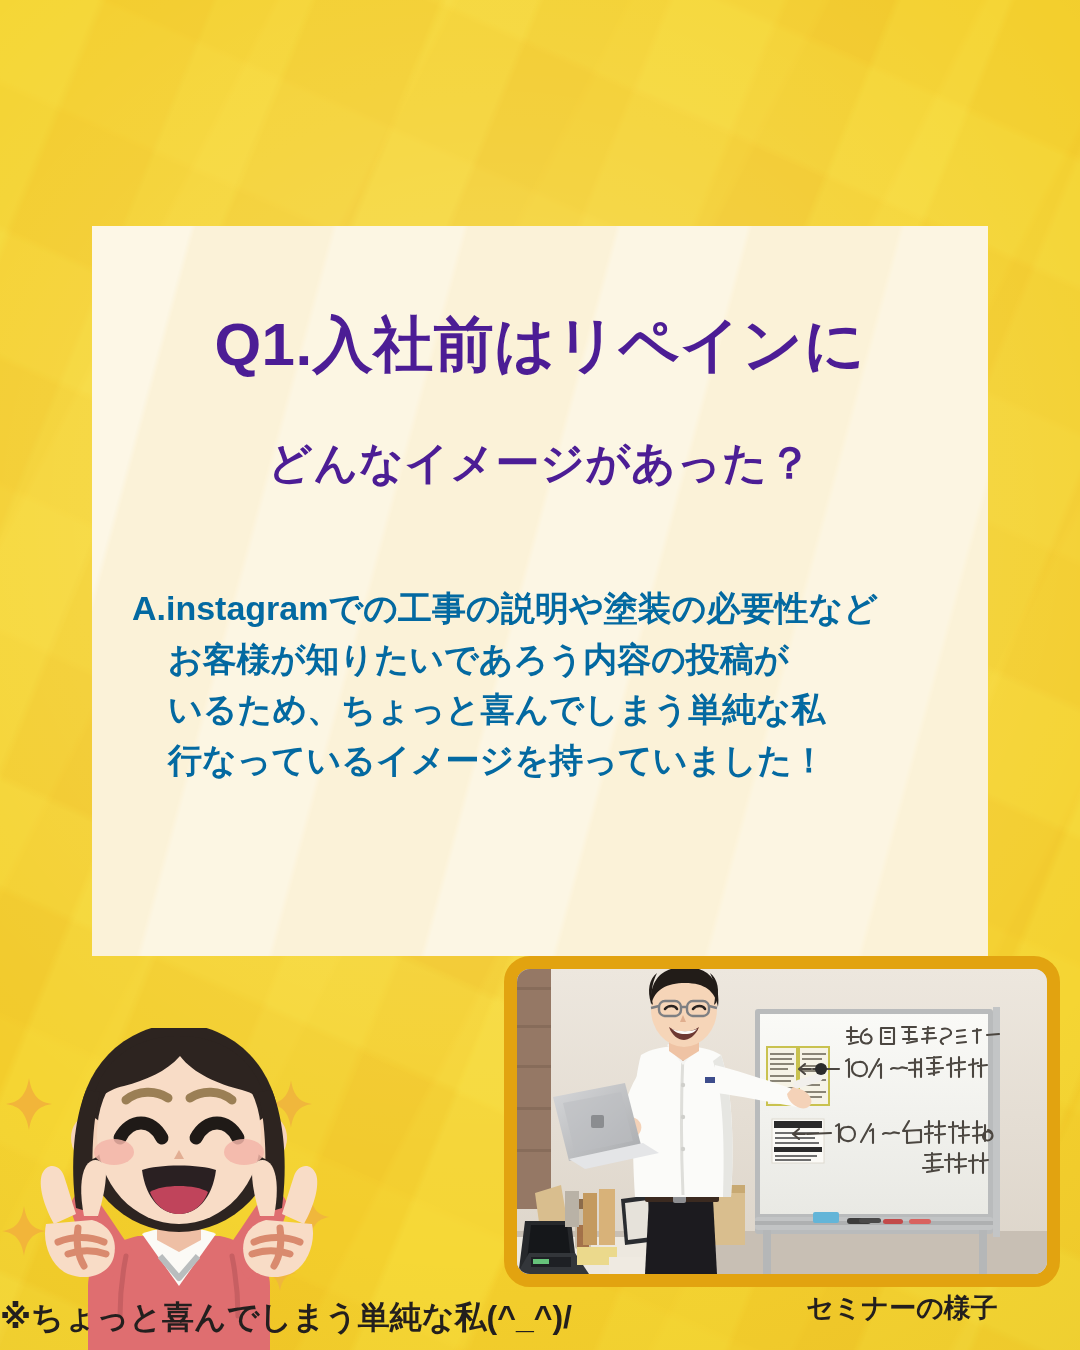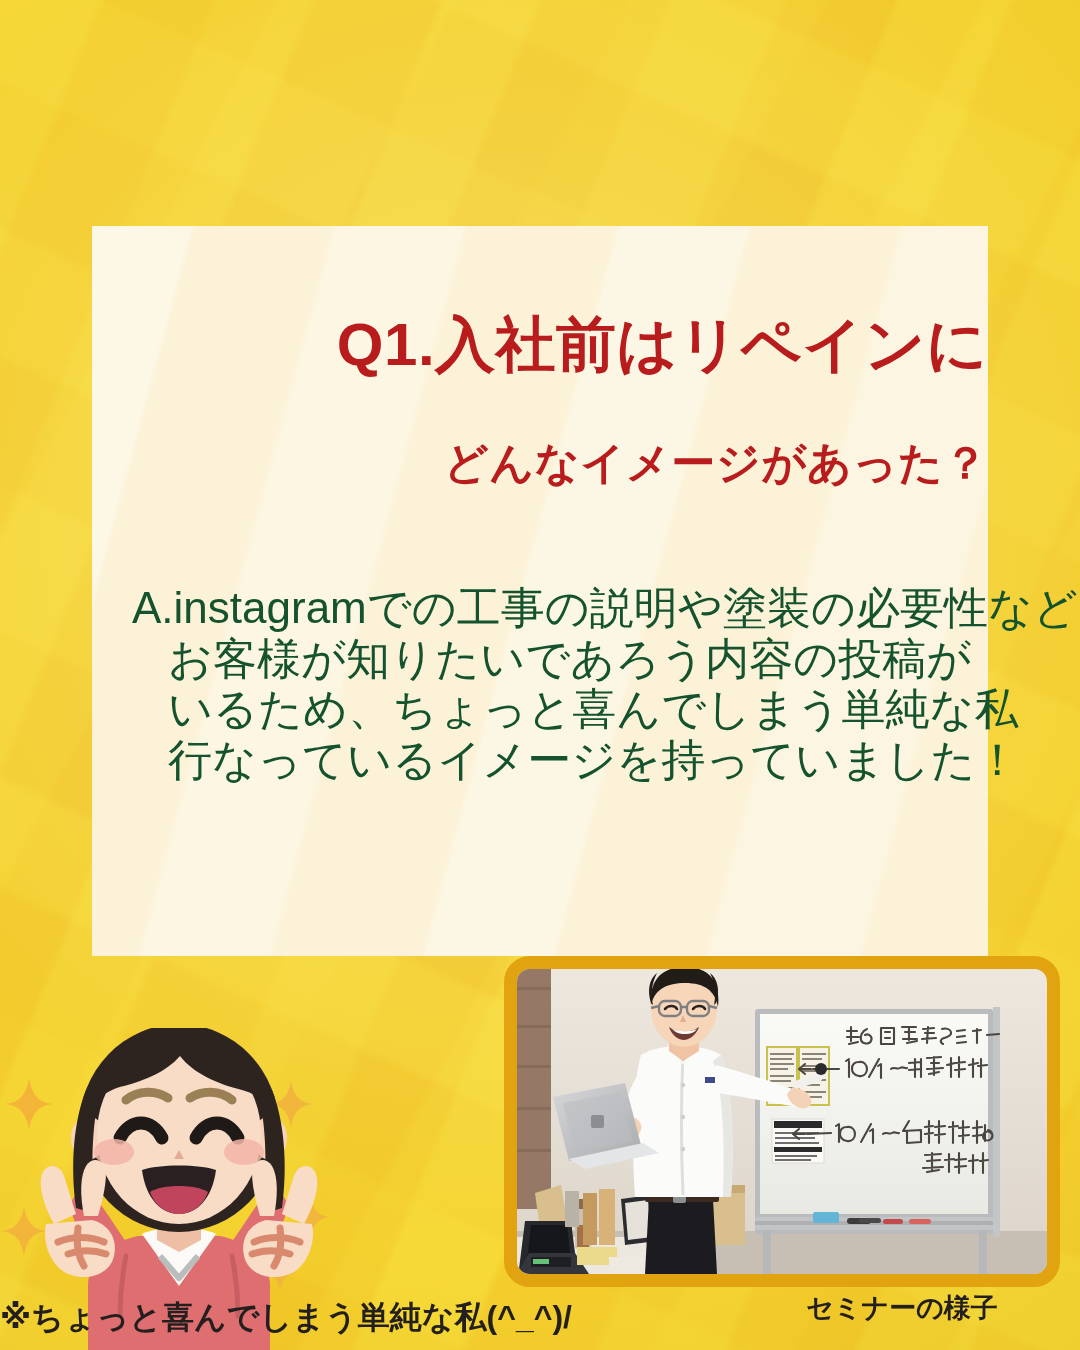--- a/index.html
+++ b/index.html
@@ -46,31 +46,31 @@
   }
   #panel .ptex{position:absolute;inset:0;
     background:linear-gradient(105deg, rgba(255,255,255,.5) 0 9%, rgba(0,0,0,.012) 9.5% 22%, rgba(255,255,255,.38) 22.5% 34%,
     rgba(0,0,0,.015) 34.5% 48%, rgba(255,255,255,.42) 48.5% 60%, rgba(0,0,0,.012) 60.5% 74%, rgba(255,255,255,.34) 74.5% 88%,
     rgba(0,0,0,.014) 88.5% 100%);
     opacity:.7;mix-blend-mode:overlay;}
 
   
   #headline{
     position:absolute;left:92px;top:286px;width:896px;
-    text-align:right;color:#b91c1c;
+    text-align:center;color:#4c1d95;
     font-weight:900;font-size:62px;letter-spacing:.5px;
   }
   #headline .hl{display:block;line-height:118px;white-space:nowrap;}
   #headline .hl1{font-size:60px;}
   #headline .hl2{font-size:44px;}
 
   
   #answer{
     position:absolute;left:132px;top:583px;width:856px;
-    color:#14532d;font-weight:400;font-size:44px;line-height:50.5px;
+    color:#0369a1;font-weight:700;font-size:34px;line-height:50.5px;
     letter-spacing:0px;
   }
   #answer .ln{display:block;white-space:nowrap;}
   #answer .ind{padding-left:36px;}
 
   
   .spark{position:absolute;pointer-events:none;}
   .spark svg{display:block;}
 
   

